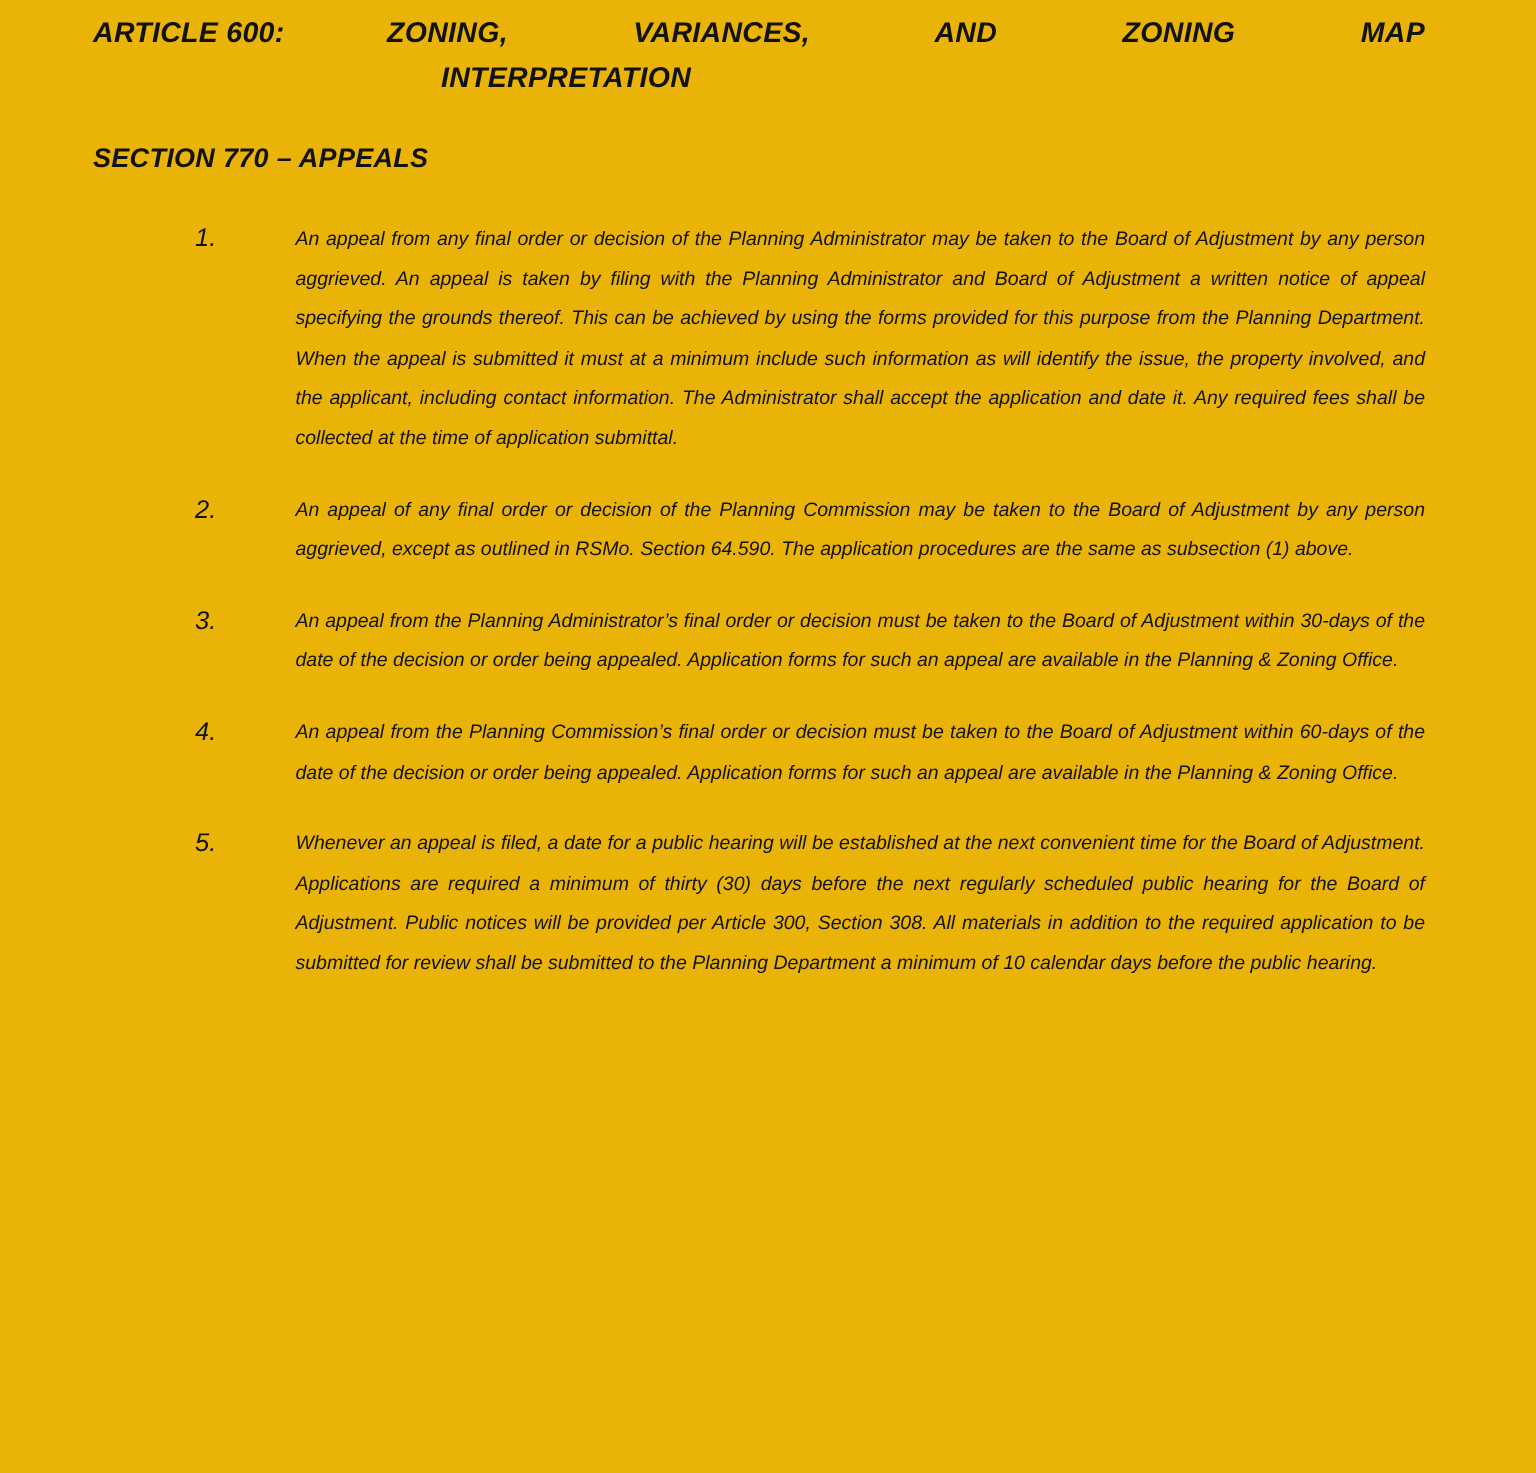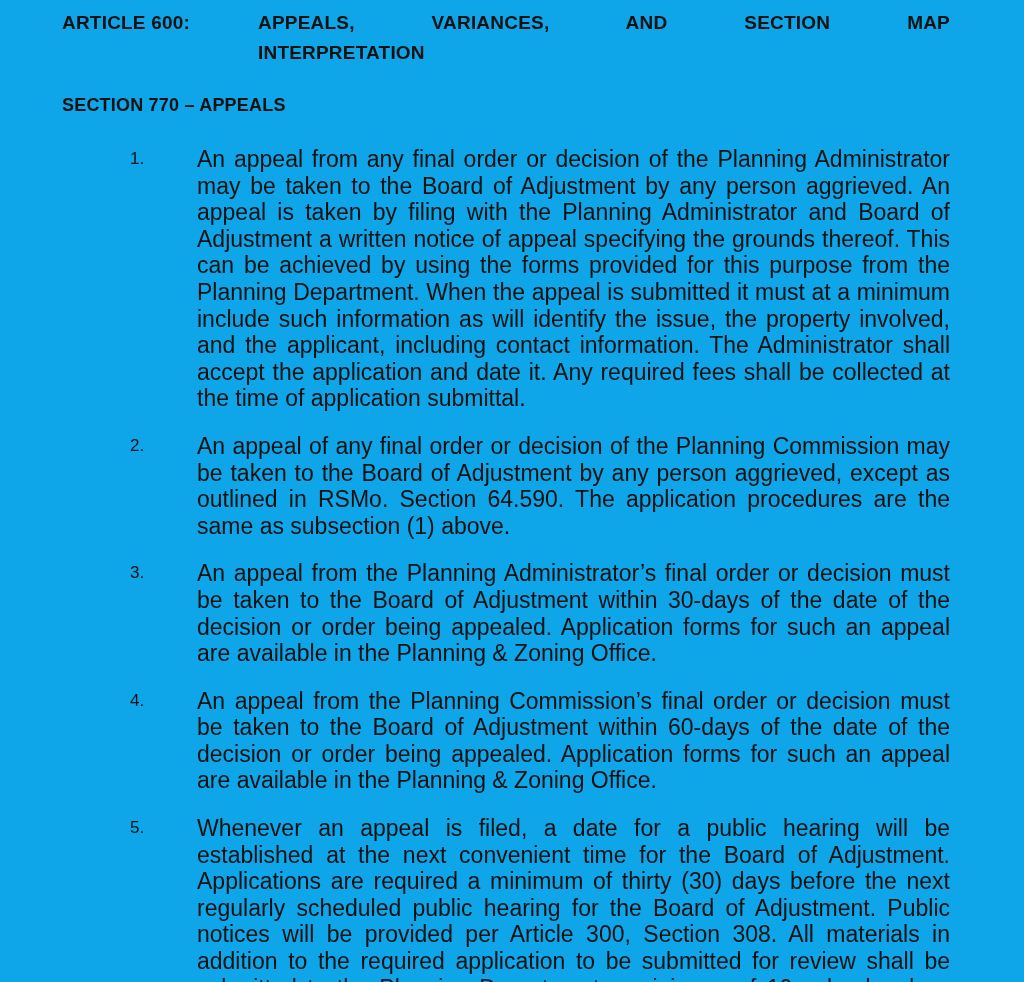--- a/index.html
+++ b/index.html
@@ -6,43 +6,45 @@
     margin: 0;
     padding: 0;
     background: #ffffff;
   }
   .page {
     position: relative;
     width: 1024px;
     height: 982px;
     box-sizing: border-box;
     padding: 8px 74px 0 62px;
-    background: #0ea5e9;
+    background: #eab308;
     font-family: "Liberation Sans", sans-serif;
     color: #121212;
     overflow: hidden;
+    font-style: italic;
   }
   .article-header {
     display: grid;
     grid-template-columns: 196px 1fr;
     font-weight: bold;
     font-size: 19px;
     line-height: 30px;
     letter-spacing: 0.2px;
   }
   .article-label {
     white-space: nowrap;
   }
   .title-line1 {
     text-align: justify;
     text-align-last: justify;
     -moz-text-align-last: justify;
   }
   .title-line2 {
     text-align: left;
+    margin-left: 36px;
   }
   .section-heading {
     margin: 26px 0 0 0;
     font-size: 18px;
     font-weight: bold;
     line-height: 22px;
     letter-spacing: 0.2px;
   }
   .appeals-list {
     margin-top: 30px;
@@ -52,35 +54,35 @@
     grid-template-columns: 67px 1fr;
     margin-left: 68px;
     margin-bottom: 21px;
   }
   .item-number {
     font-size: 17px;
     line-height: 26.6px;
   }
   .item-text {
     margin: 0;
-    font-size: 23px;
+    font-size: 13px;
     line-height: 26.6px;
     text-align: justify;
     hyphens: none;
   }
 </style>
 </head>
 <body>
 
 <div class="page">
 
   <div class="article-header">
     <div class="article-label">ARTICLE 600:</div>
     <div class="article-title">
-      <div class="title-line1">APPEALS, VARIANCES, AND SECTION MAP</div>
+      <div class="title-line1">ZONING, VARIANCES, AND ZONING MAP</div>
       <div class="title-line2">INTERPRETATION</div>
     </div>
   </div>
 
   <div class="section-heading">SECTION 770 – APPEALS</div>
 
   <div class="appeals-list">
 
     <div class="list-item">
       <span class="item-number">1.</span>

